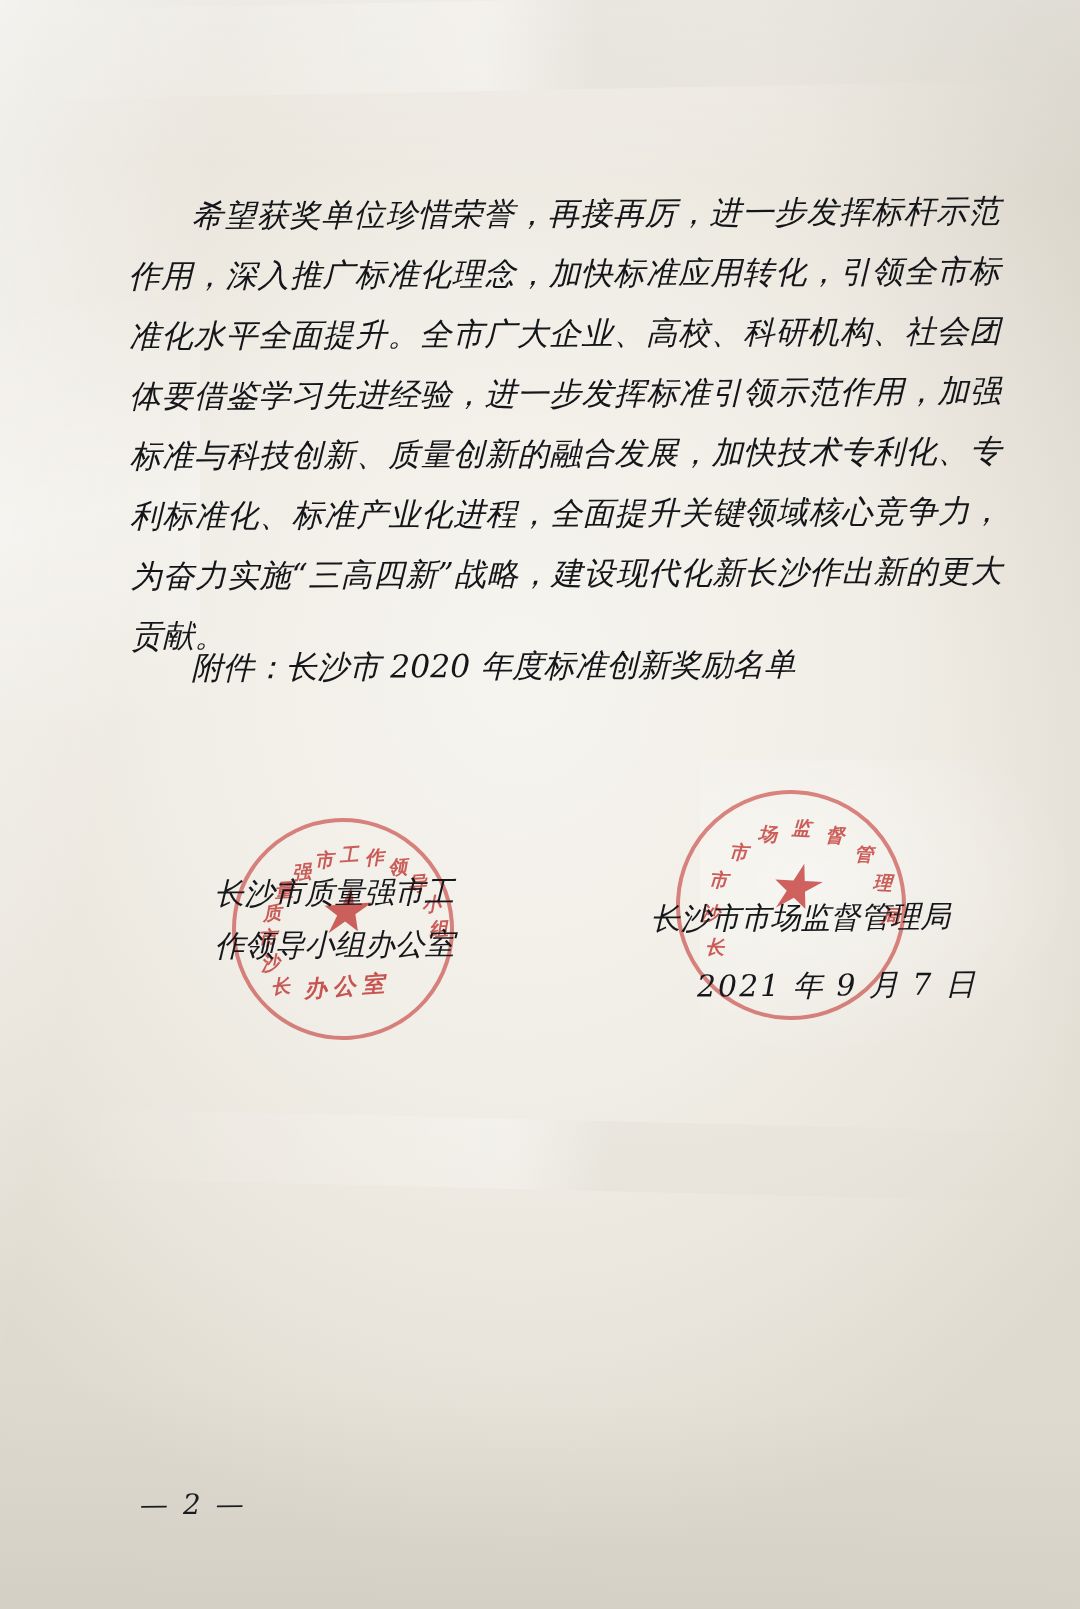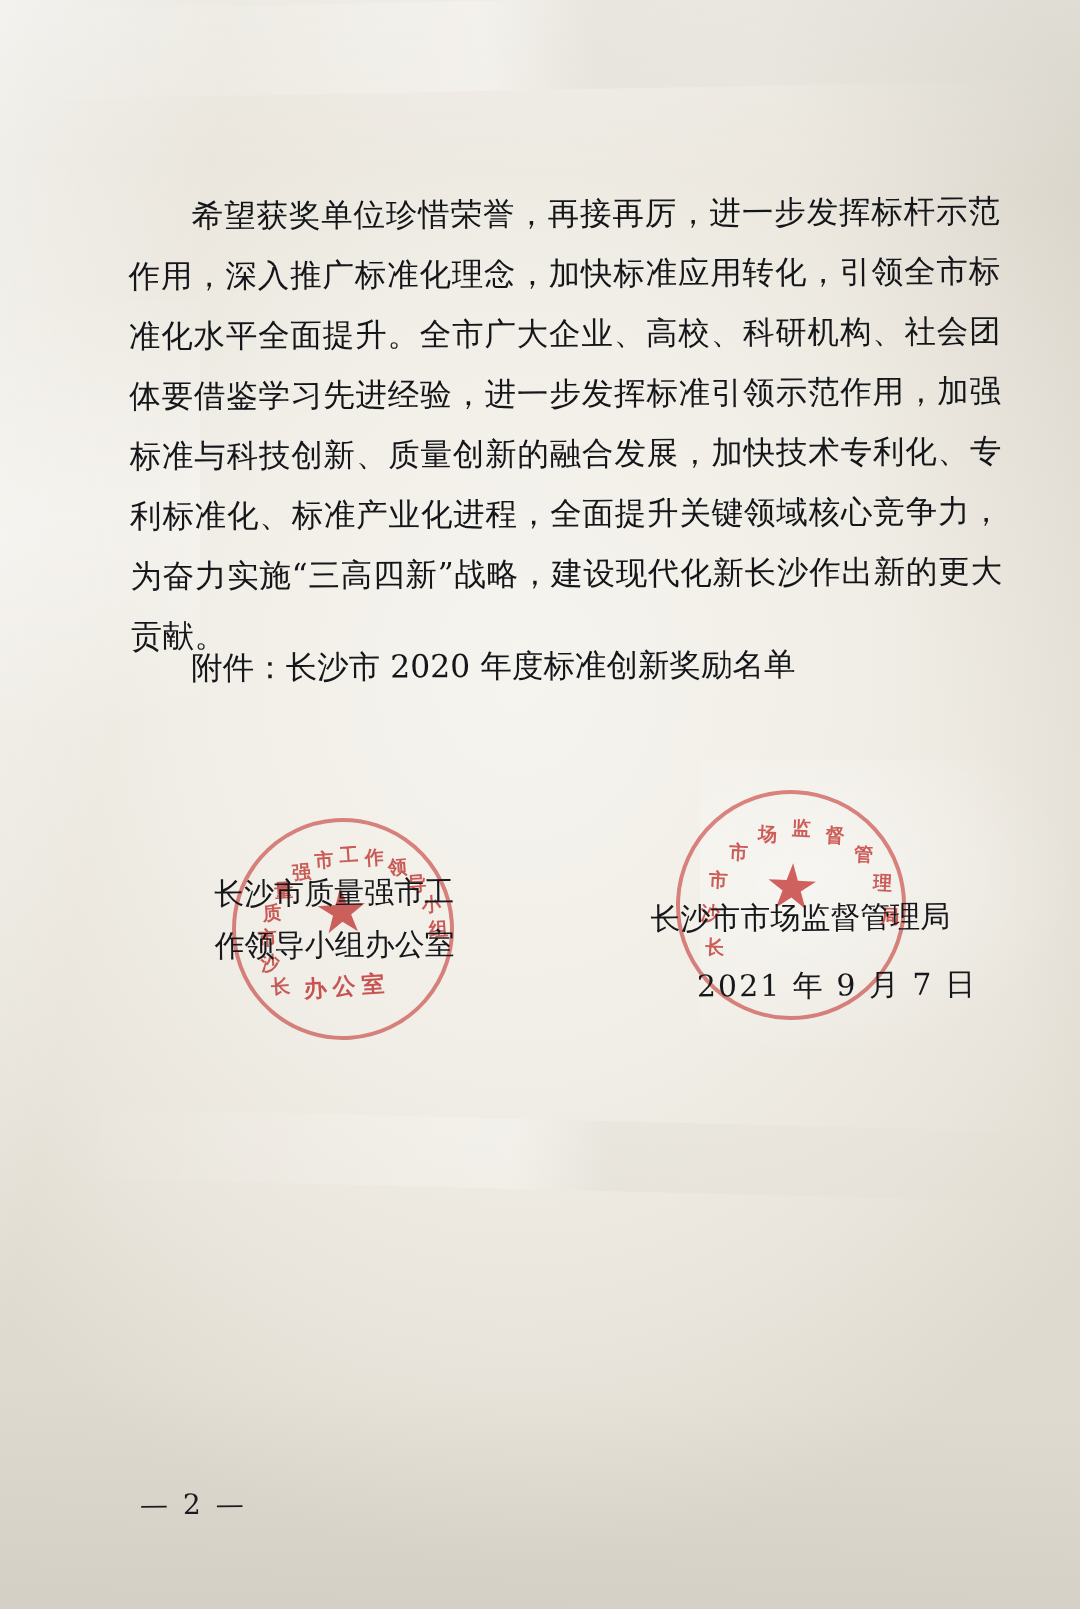--- a/index.html
+++ b/index.html
@@ -43,20 +43,21 @@
   .crease.c2 { left: 60px; top: 1120px; width: 1000px; height: 70px; transform: rotate(1.4deg); opacity: .45; }
   .crease.c3 { left: 700px; top: 760px; width: 380px; height: 300px;
                background: radial-gradient(ellipse at 30% 40%, rgba(255,255,255,0.55), rgba(255,255,255,0) 70%); opacity:.8; }
   .crease.c4 { left: 0px; top: 300px; width: 200px; height: 420px;
                background: linear-gradient(170deg, rgba(255,255,255,0) 0%, rgba(255,255,255,0.45) 50%, rgba(255,255,255,0) 100%); opacity:.7; }
 
   .page {
     position: absolute;
     inset: 0;
     padding: 8px;
+    font-style: italic;
   }
 
   .body-text {
     position: absolute;
     left: 128px;
     top: 186px;
     width: 872px;
     font-size: 31.5px;
     line-height: 60px;
     color: #15161a;

